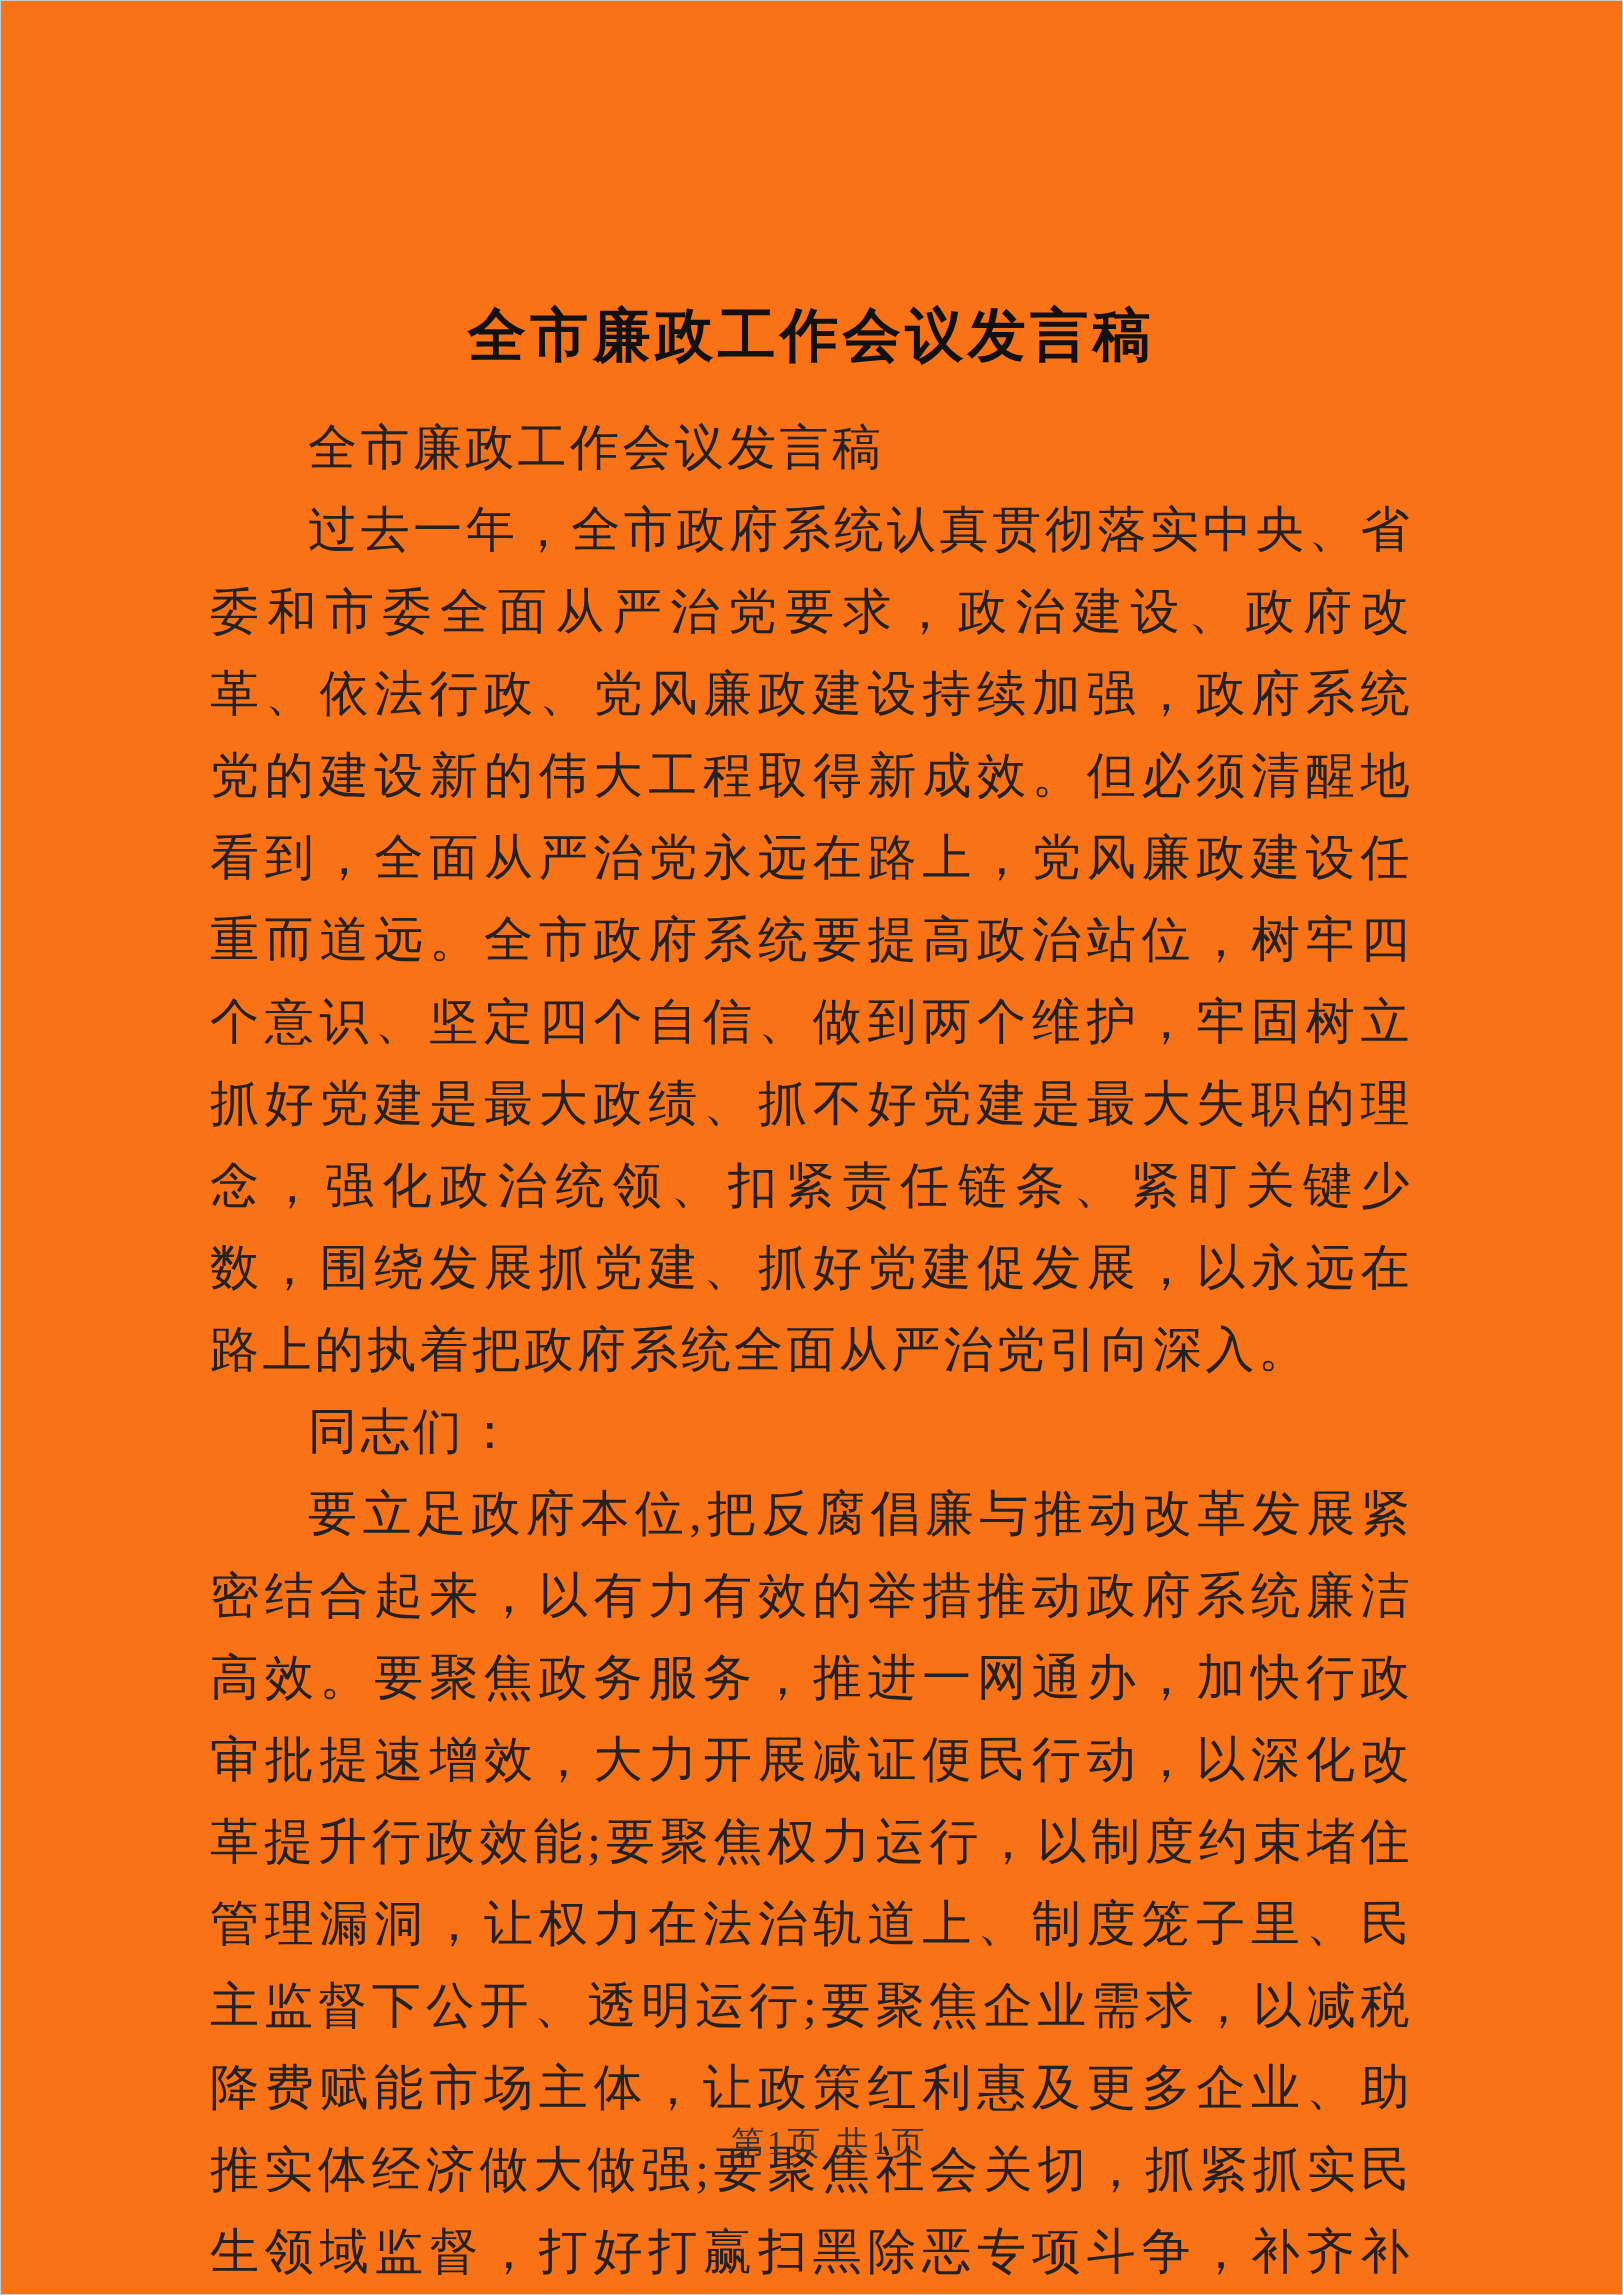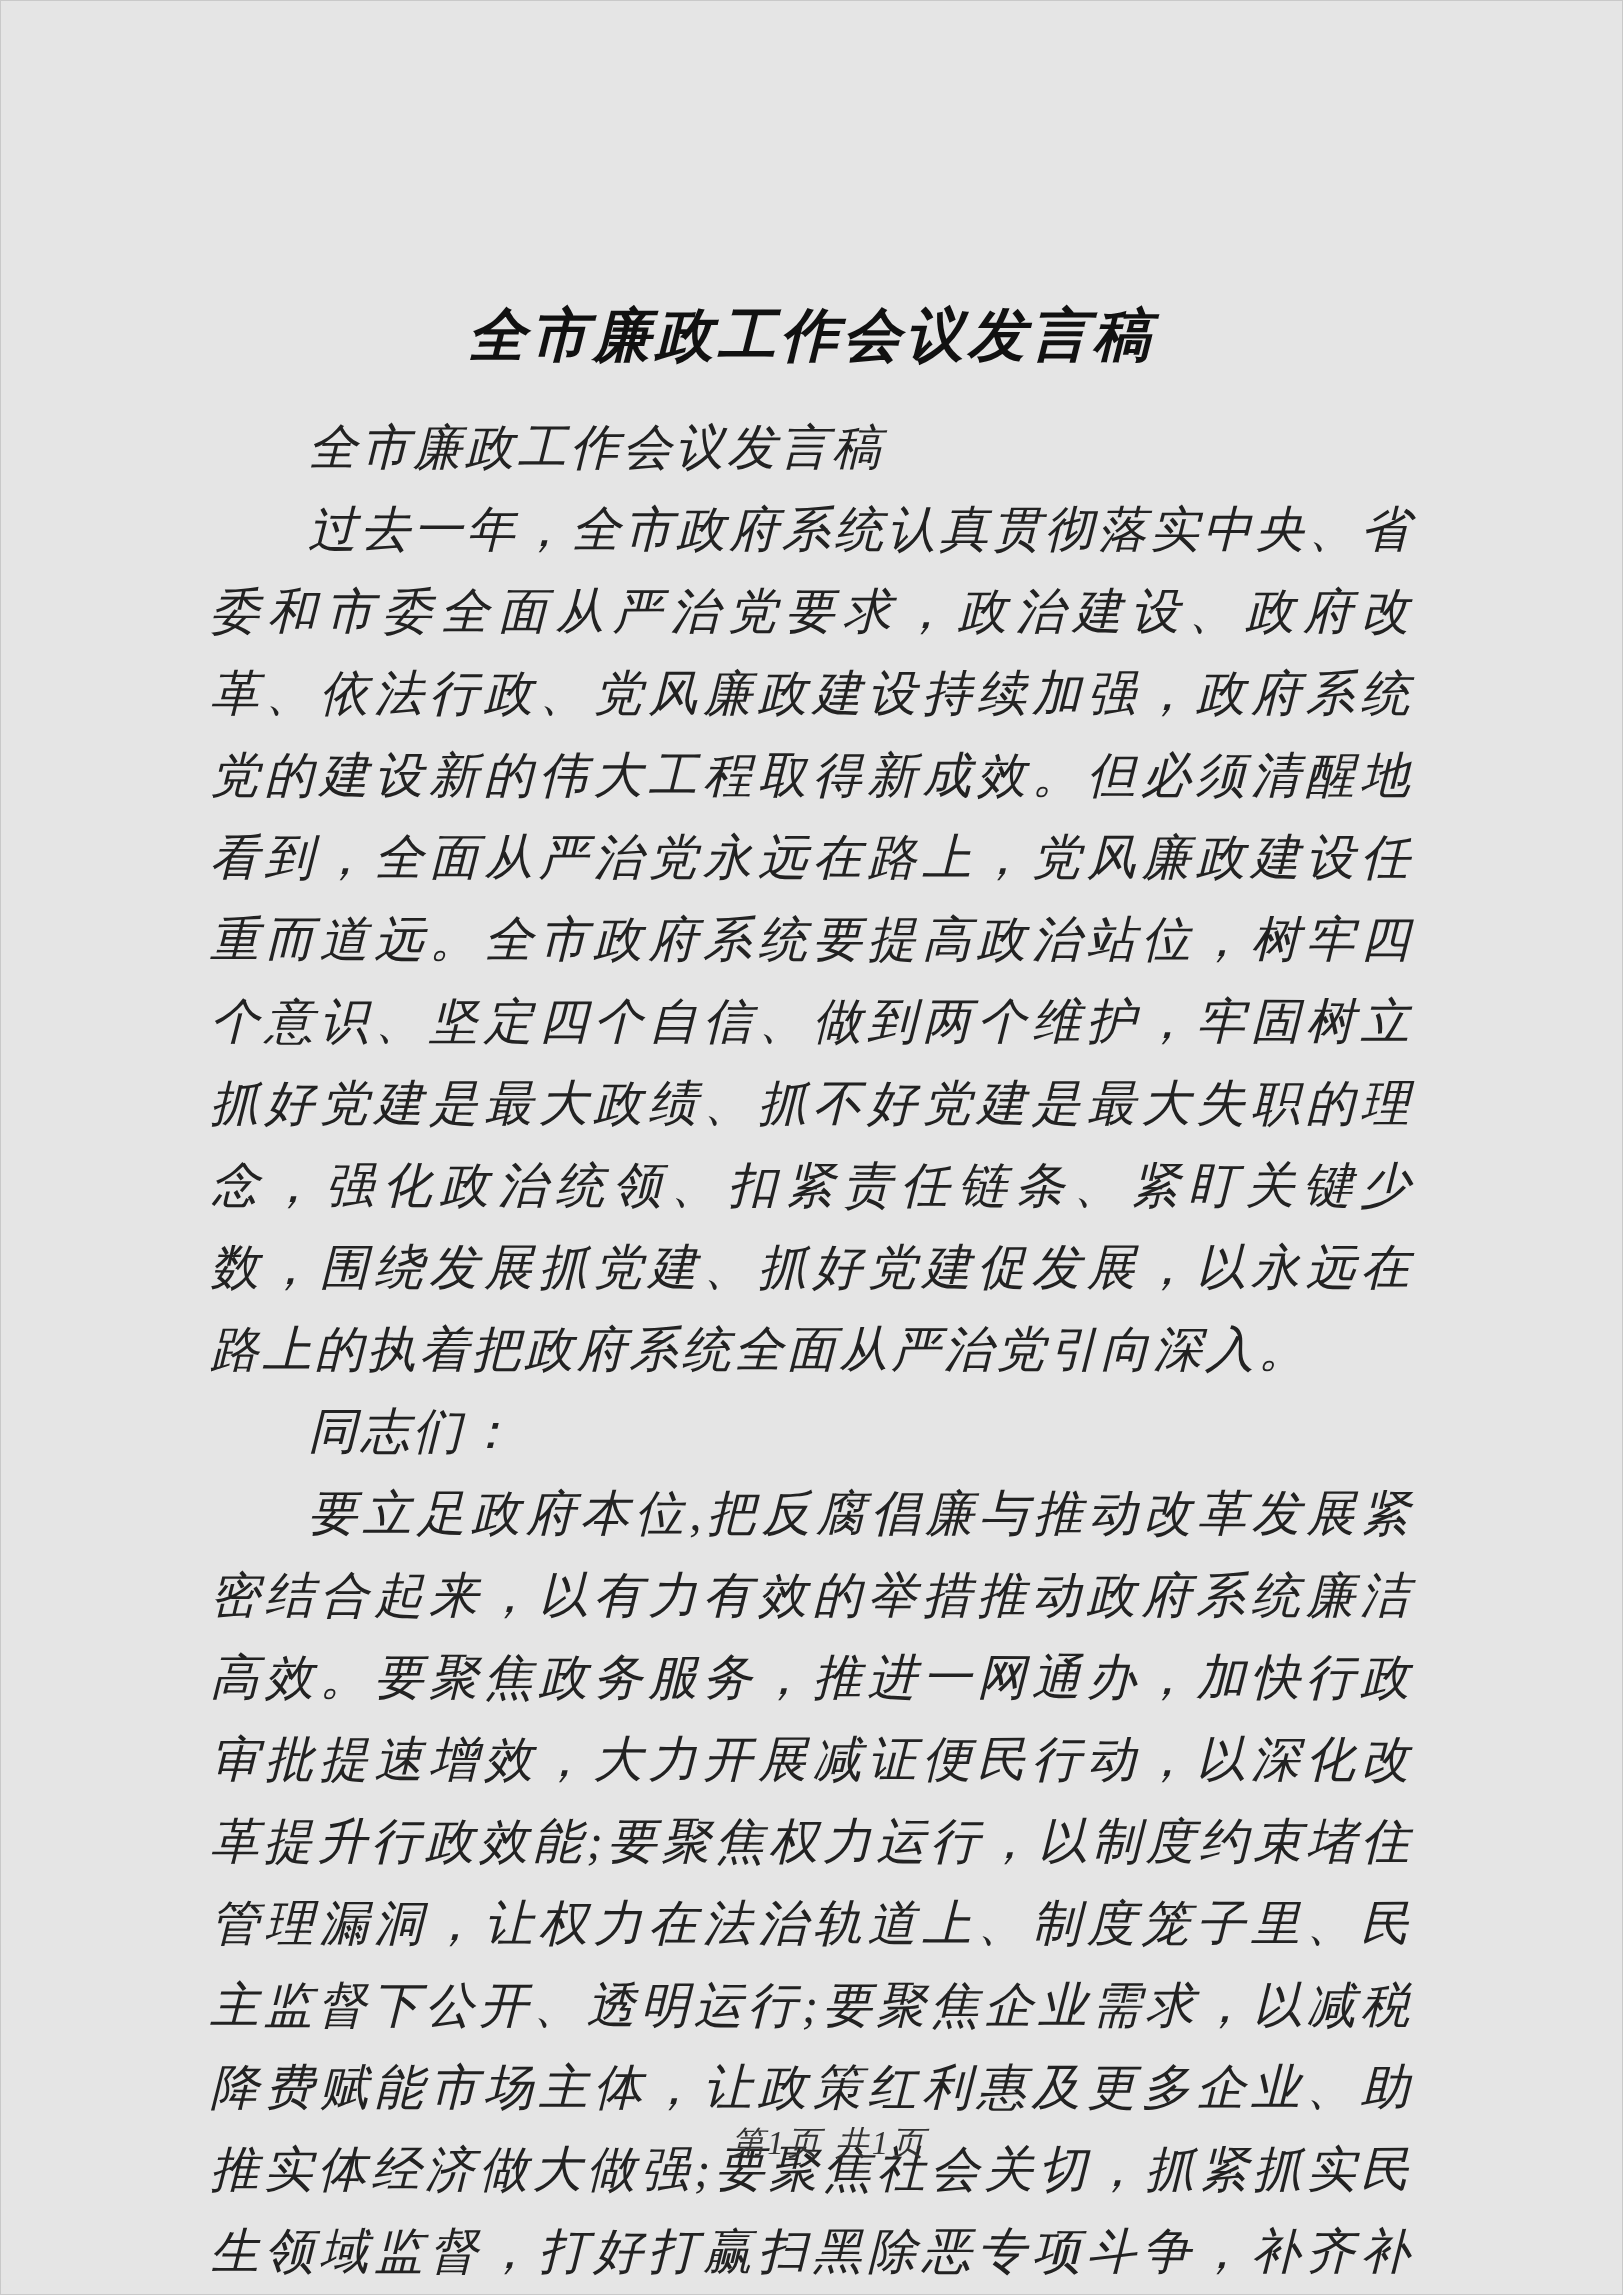--- a/index.html
+++ b/index.html
@@ -12,25 +12,24 @@
     width: 1623px;
     height: 2295px;
     font-family: "Liberation Serif", "DejaVu Serif", serif;
     color: #1f1f1f;
   }
 
   .page {
     position: relative;
     width: 1623px;
     height: 2295px;
-    background: #e5e5e5;
+    background: #f97316;
     border: 1.1px solid #c9c9c9;
     padding: 303px 209px 0 209px;
     overflow: hidden;
-    font-style: italic;
   }
 
   .doc-title {
     text-align: center;
     font-size: 58px;
     font-weight: bold;
     letter-spacing: 4.5px;
     color: #111111;
     line-height: 1.1;
     margin-bottom: 39px;

